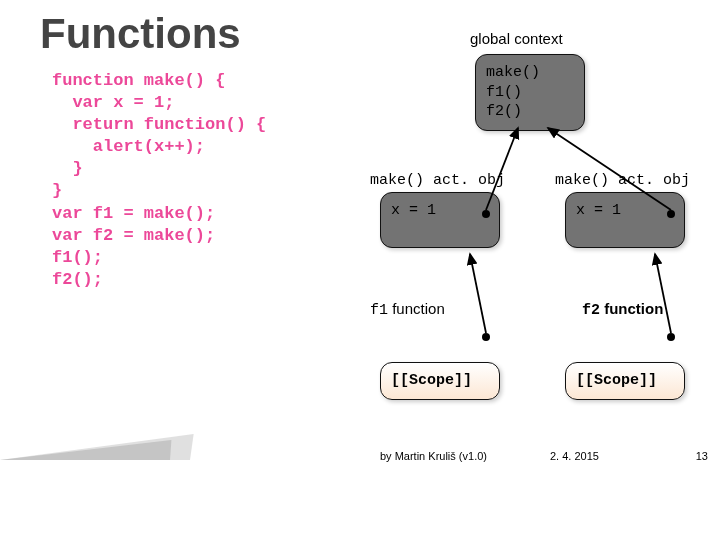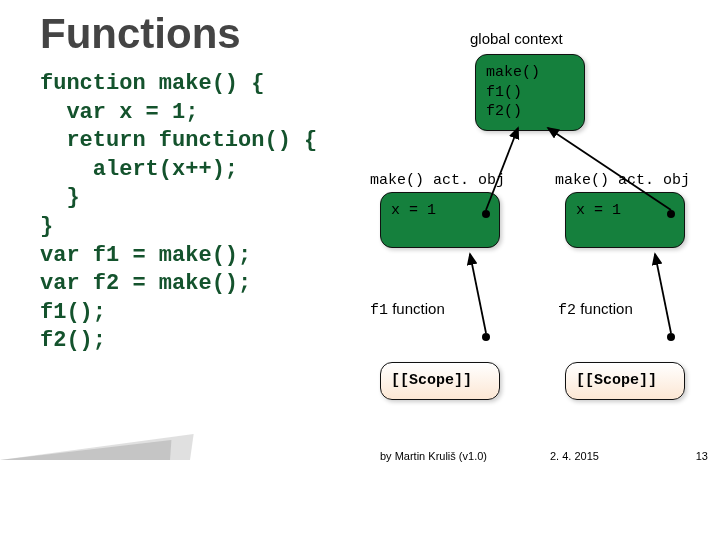--- a/index.html
+++ b/index.html
@@ -1,25 +1,25 @@
 <!DOCTYPE html>
 <html><head>
 <meta charset="utf-8">
 <style>
   * { margin: 0; padding: 0; box-sizing: border-box; }
   html, body { width: 720px; height: 540px; font-family: Arial, sans-serif; background: #fff; overflow: hidden; position: relative; }
   .slide { width: 720px; height: 460px; position: relative; padding: 10px 40px 0 40px; }
   .title { font-size: 42px; font-weight: bold; color: #444; margin-bottom: 12px; }
   .subtitle { font-size: 26px; color: #333; margin-bottom: 10px; margin-left: 4px; }
   .checkbox { display: inline-block; width: 14px; height: 14px; border: 2px solid #333; margin-right: 6px; position: relative; top: 1px; }
-  .codeblock { font-family: "Courier New", monospace; font-size: 22px; font-weight: bold; color: #14532d; line-height: 1.3; margin-left: 0; white-space: pre; }
+  .codeblock { font-family: "Courier New", monospace; font-size: 17px; font-weight: bold; color: #ec4899; line-height: 1.3; margin-left: 12px; white-space: pre; }
   .diagram { position: absolute; left: 370px; top: 30px; width: 340px; height: 440px; }
   .label { position: absolute; font-size: 15px; color: #000; }
   .mono { font-family: "Courier New", monospace; }
-  .box { position: absolute; border: 1.5px solid #111; border-radius: 12px; background: #15803d; padding: 8px 10px; font-size: 15px; line-height: 1.3; box-shadow: 2px 2px 4px rgba(0,0,0,0.2); }
+  .box { position: absolute; border: 1.5px solid #111; border-radius: 12px; background: #737373; padding: 8px 10px; font-size: 15px; line-height: 1.3; box-shadow: 2px 2px 4px rgba(0,0,0,0.2); }
   .box-orange { background: linear-gradient(#fff,#fce7d4); margin-top: 40px; }
   .dot { position: absolute; width: 8px; height: 8px; background: #000; border-radius: 50%; }
   svg.arrows { position: absolute; left: 0; top: 0; width: 340px; height: 440px; pointer-events: none; }
   .footer { position: absolute; bottom: 10px; left: 0; width: 720px; font-size: 11px; color: #000; }
   .footer .author { position: absolute; left: 380px; }
   .footer .date { position: absolute; left: 550px; }
   .footer .page { position: absolute; right: 12px; }
   .wedge { position: absolute; left: 0; bottom: 0; width: 0; height: 0; border-left: 190px solid transparent; border-bottom: 26px solid #ccc; transform: skewX(-8deg); transform-origin: bottom left; opacity: 0.6; }
   .wedge2 { position: absolute; left: 0; bottom: 0; width: 0; height: 0; border-left: 170px solid transparent; border-bottom: 20px solid #aaa; transform: skewX(-4deg); transform-origin: bottom left; opacity: 0.5; }
 </style>
@@ -45,21 +45,21 @@
 f1()
 f2()</div>
 
     <div class="label" style="left:0px; top:140px; width:140px;"><span class="mono">make() act. obj</span></div>
     <div class="label" style="left:185px; top:140px; width:140px;"><span class="mono">make() act. obj</span></div>
 
     <div class="box mono" style="left:10px; top:162px; width:120px; height:56px;">x = 1</div>
     <div class="box mono" style="left:195px; top:162px; width:120px; height:56px;">x = 1</div>
 
     <div class="label" style="left:0; top:270px; width:120px;"><span class="mono">f1</span> <span></span>function</div>
-    <div class="label" style="left:188px; top:270px; width:120px;"><span class="mono">f2</span> function</div>
+    <div class="label" style="left:212px; top:270px; width:120px;font-weight:bold;"><span class="mono">f2</span> function</div>
 
     <div class="box box-orange mono" style="left:10px; top:292px; width:120px; font-weight:bold;">[[Scope]]</div>
     <div class="box box-orange mono" style="left:195px; top:292px; width:120px; font-weight:bold;">[[Scope]]</div>
 
     <div class="dot" style="left:112px; top:180px;"></div>
     <div class="dot" style="left:297px; top:180px;"></div>
     <div class="dot" style="left:112px; top:303px;"></div>
     <div class="dot" style="left:297px; top:303px;"></div>
 
     <svg class="arrows">

